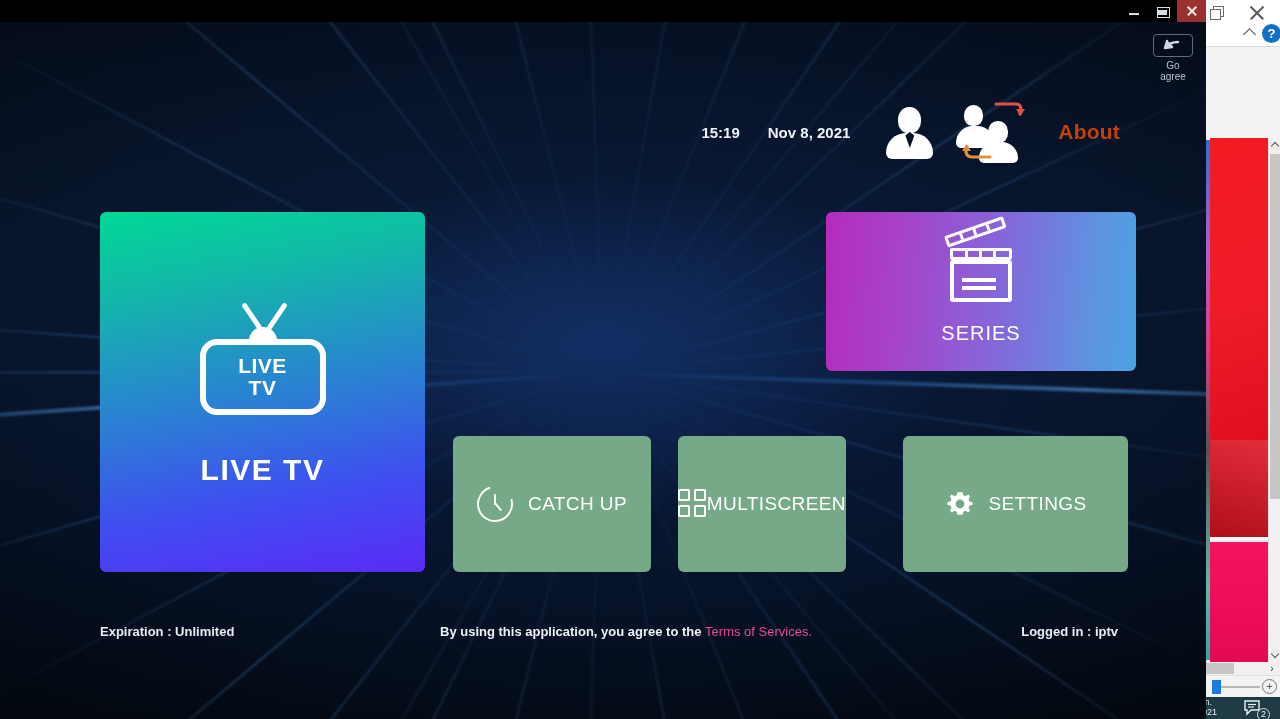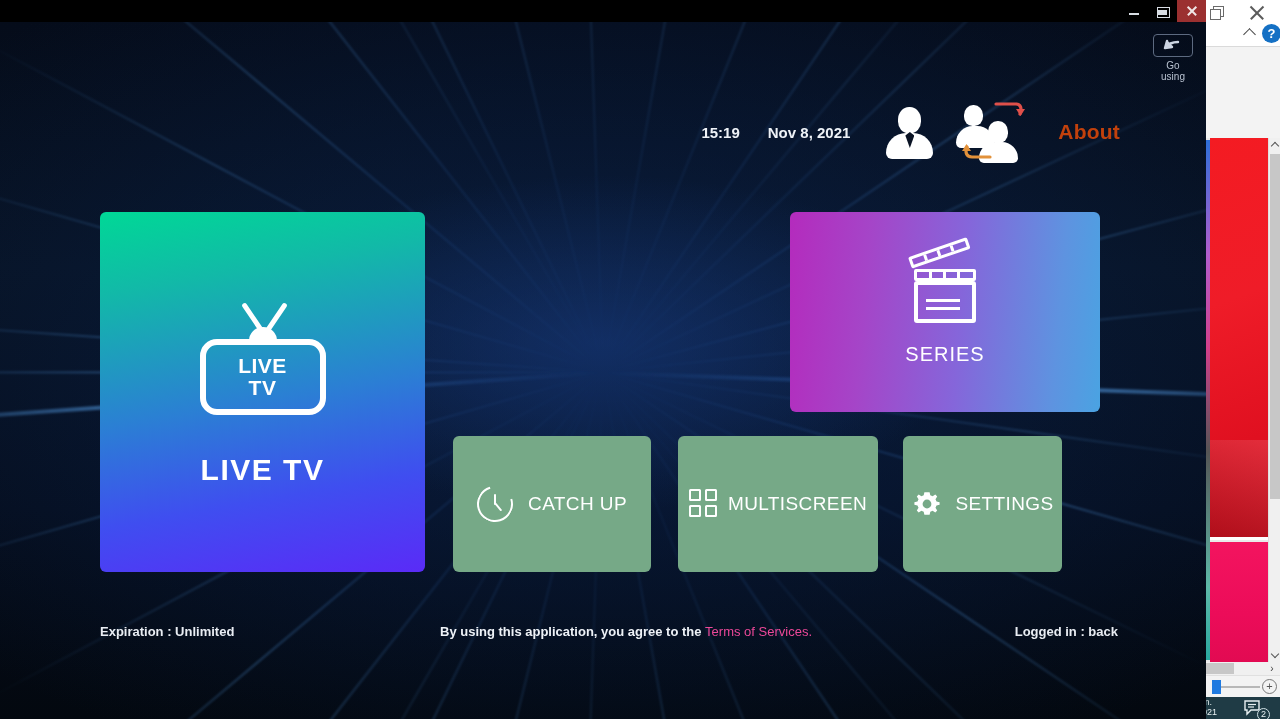--- a/index.html
+++ b/index.html
@@ -304,29 +304,29 @@
   }
   .tile-livetv{
     left:100px; top:212px; width:325px; height:360px;
     background:linear-gradient(170deg,#00d896 0%,#12b9a8 20%,#2b7fd4 52%,#3f4ef0 76%,#5a2bf7 100%);
   }
   .tile-movies{
     left:453px; top:212px; width:313px; height:200px;
     background:linear-gradient(100deg,#e3115e 0%,#e22b52 25%,#ec5b3c 55%,#f59b28 85%,#f8b223 100%);
   }
   .tile-series{
-    left:790px; top:212px; width:310px; height:200px;
+    left:826px; top:212px; width:310px; height:159px;
     background:linear-gradient(95deg,#b42bbd 0%,#a545c8 25%,#8566da 55%,#5e93e0 85%,#4aa3e2 100%);
   }
   .tile-green{
     background:#76a987; height:136px; top:436px;
   }
   .tile-catchup{ left:453px; width:198px; flex-direction:row; }
-  .tile-multiscreen{ left:678px; width:200px; flex-direction:row; }
-  .tile-settings{ left:903px; width:159px; flex-direction:row; }
+  .tile-multiscreen{ left:678px; width:168px; flex-direction:row; }
+  .tile-settings{ left:903px; width:225px; flex-direction:row; }
 
   .tile-label-lg{
     color:#fff; font-size:30px; font-weight:bold; letter-spacing:1.5px;
     margin-top:38px;
   }
   .tile-label-md{
     color:#fff; font-size:20px; font-weight:normal; letter-spacing:1px;
     margin-top:20px;
   }
   .tile-label-sm{
@@ -541,21 +541,21 @@
     </div>
   </div>
 
   <div class="goback">
     <div class="goback-box">
       <svg width="38" height="21" viewBox="0 0 38 21">
         <path d="M24 7 C18 7 14 9 11 13 M11 13 L18 12 M11 13 L13 6" fill="none" stroke="#cdd5e2" stroke-width="2.4" stroke-linecap="round" stroke-linejoin="round"></path>
         <path d="M10.5 13.5 L19 11.5 L13.5 5.5 Z" fill="#cdd5e2"></path>
       </svg>
     </div>
-    <div class="goback-label">Go using</div>
+    <div class="goback-label">Go agree</div>
   </div>
 
   <div class="header">
 
 
     <div class="hdr-right">
       <div class="hdr-time">15:19</div>
       <div class="hdr-date">Nov 8, 2021</div>
 
       <div class="icon-user">
@@ -647,15 +647,15 @@
       </div>
       <div class="tile-label-sm">SETTINGS</div>
     </div>
   </div>
 
   <div class="footer">
     <div class="foot-exp">Expiration : Unlimited</div>
     <div class="foot-terms">
       <span>By using this application, you agree to the </span><a href="#">Terms of Services.</a>
     </div>
-    <div class="foot-login">Logged in : back</div>
+    <div class="foot-login">Logged in : iptv</div>
   </div>
 </div>
 
 </body></html>

